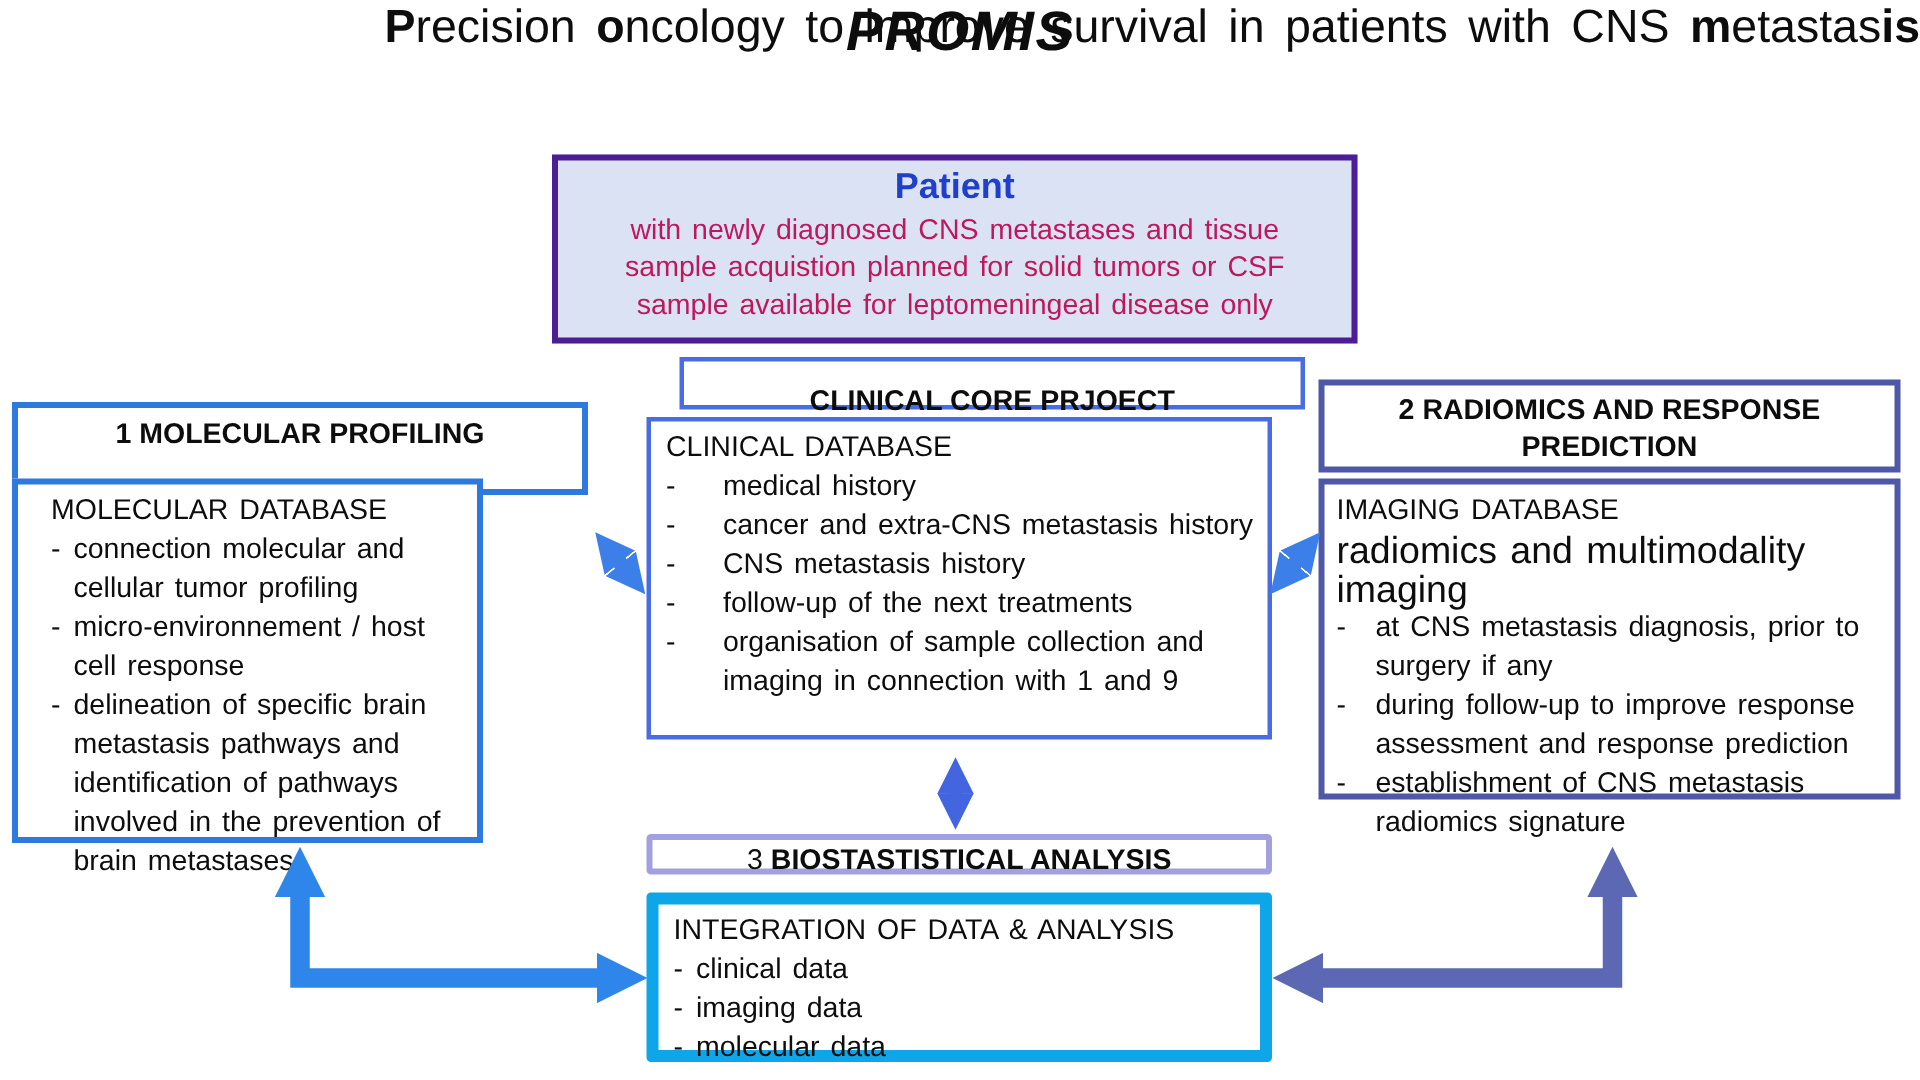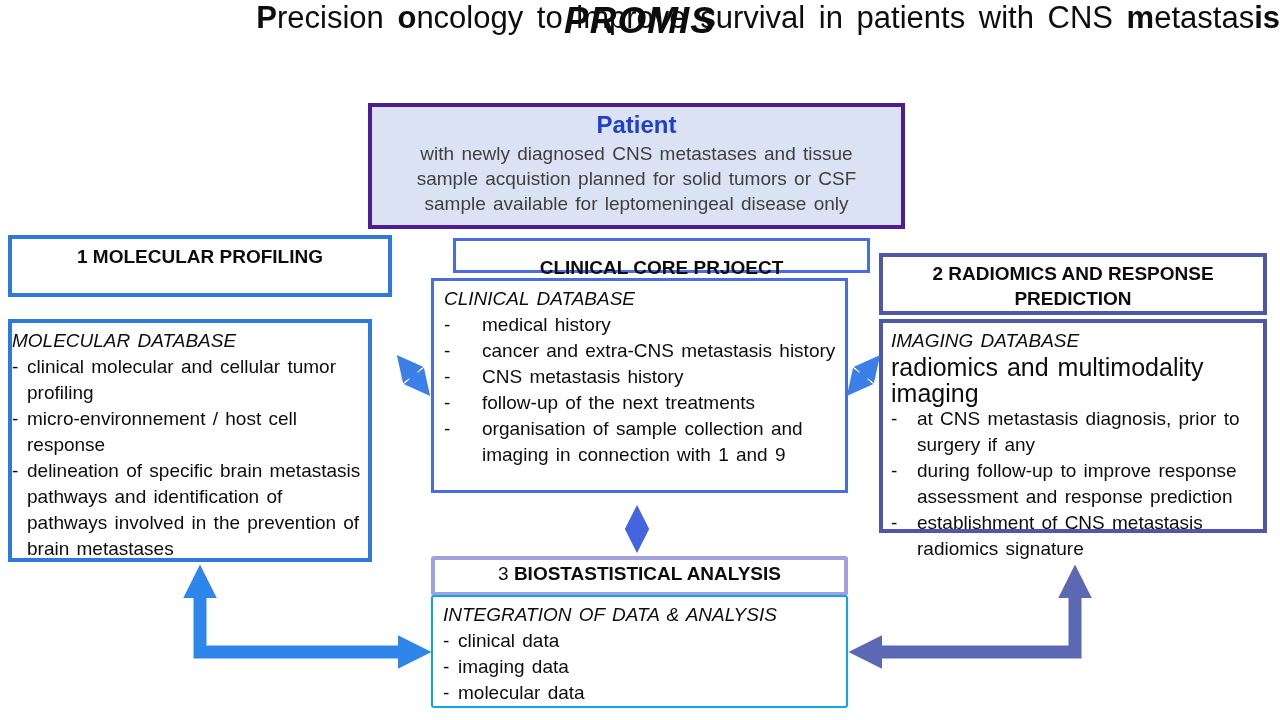--- a/index.html
+++ b/index.html
@@ -12,40 +12,40 @@
   .main-title { left:0; top:4; width:1280px; text-align:center;
     font-size:37px; font-weight:bold; font-style:italic; letter-spacing:1px; }
   .subtitle { left:0; top:52; width:1280px; text-align:right;
     font-size:31px; word-spacing:5px; }
   .subtitle b { font-weight:bold; }
 
   
   .patient-box { left:368px; top:103px; width:537px; height:126px;
     background:#dae2f4; border:4px solid #4c1d95; padding:2px 8px; text-align:center; }
   .patient-title { font-size:24px; font-weight:bold; color:#2040cc; line-height:32px; }
-  .patient-line { font-size:19px; color:#404040; line-height:25px; word-spacing:2px; }
+  .patient-line { font-size:19px; color:#be185d; line-height:25px; word-spacing:2px; }
 
   
   .hdr { background:#ffffff; text-align:center; font-weight:bold; font-size:19px; }
   .bodybox { background:#ffffff; font-size:19px; line-height:26px; }
 
-  .mol-hdr  { left:8px;   top:235px; width:384px; height:62px;  border:4px solid #2e79dc; padding-top:7px; }
-  .mol-body { left:8px;   top:319px; width:364px; height:243px; border:4px solid #2e79dc; padding:5px 6px 0 0; }
+  .mol-hdr  { left:8px;   top:268px; width:384px; height:62px;  border:4px solid #2e79dc; padding-top:7px; }
+  .mol-body { left:8px;   top:319px; width:314px; height:243px; border:4px solid #2e79dc; padding:5px 6px 0 22px; }
 
   .clin-hdr  { left:453px; top:238px; width:417px; height:35px;  border:3px solid #4a6ce3; padding-top:16px; }
   .clin-body { left:431px; top:278px; width:417px; height:215px; border:3px solid #4a6ce3; padding:5px 6px 0 10px; }
 
   .rad-hdr  { left:879px; top:253px; width:388px; height:62px;  border:4px solid #4e58a6; padding-top:4px; line-height:25px; }
   .rad-body { left:879px; top:319px; width:388px; height:214px; border:4px solid #4e58a6; padding:5px 4px 0 8px; }
 
-  .bio-hdr  { left:431px; top:556px; width:417px; height:40px;  border:4px solid #a3a0e0; border-radius:3px; padding-top:3px; }
+  .bio-hdr  { left:431px; top:556px; width:417px; height:27px;  border:4px solid #a3a0e0; border-radius:3px; padding-top:3px; }
   .bio-hdr .num { font-weight:normal; }
-  .bio-body { left:431px; top:595px; width:417px; height:113px; border:2px solid #0ea5e9; border-radius:3px; padding:5px 6px 0 10px; }
+  .bio-body { left:431px; top:595px; width:417px; height:113px; border:8px solid #0ea5e9; border-radius:3px; padding:5px 6px 0 10px; }
 
-  .db-title { font-size:19px; line-height:26px; word-spacing:2px;font-style:italic; }
+  .db-title { font-size:19px; line-height:26px; word-spacing:2px; }
   .plain-line { font-size:25px; line-height:26px; word-spacing:2px; }
 
   .li { position:relative; line-height:26px; word-spacing:2px; }
   .li .dash { position:absolute; left:0; top:0; }
   .li-narrow { padding-left:15px; }
   .li-mid    { padding-left:26px; }
   .li-wide   { padding-left:38px; }
 
   svg.overlay { position:absolute; left:0; top:0; pointer-events:none; }
 </style>
@@ -60,21 +60,21 @@
   <div class="patient-line">with newly diagnosed CNS metastases and tissue</div>
   <div class="patient-line">sample acquistion planned for solid tumors or CSF</div>
   <div class="patient-line">sample available for leptomeningeal disease only</div>
 </div>
 
 <div class="abs hdr mol-hdr">
   <span>1 MOLECULAR PROFILING</span>
 </div>
 <div class="abs bodybox mol-body">
   <div class="db-title">MOLECULAR DATABASE</div>
-  <div class="li li-narrow"><span class="dash">-</span><span>clinical molecular and cellular tumor profiling</span></div>
+  <div class="li li-narrow"><span class="dash">-</span><span>connection molecular and cellular tumor profiling</span></div>
   <div class="li li-narrow"><span class="dash">-</span><span>micro-environnement / host cell response</span></div>
   <div class="li li-narrow"><span class="dash">-</span><span>delineation of specific brain metastasis pathways and identification of pathways involved in the prevention of brain metastases</span></div>
 </div>
 
 <div class="abs hdr clin-hdr">
   <span>CLINICAL CORE PRJOECT</span>
 </div>
 <div class="abs bodybox clin-body">
   <div class="db-title">CLINICAL DATABASE</div>
   <div class="li li-wide"><span class="dash">-</span><span>medical history</span></div>

